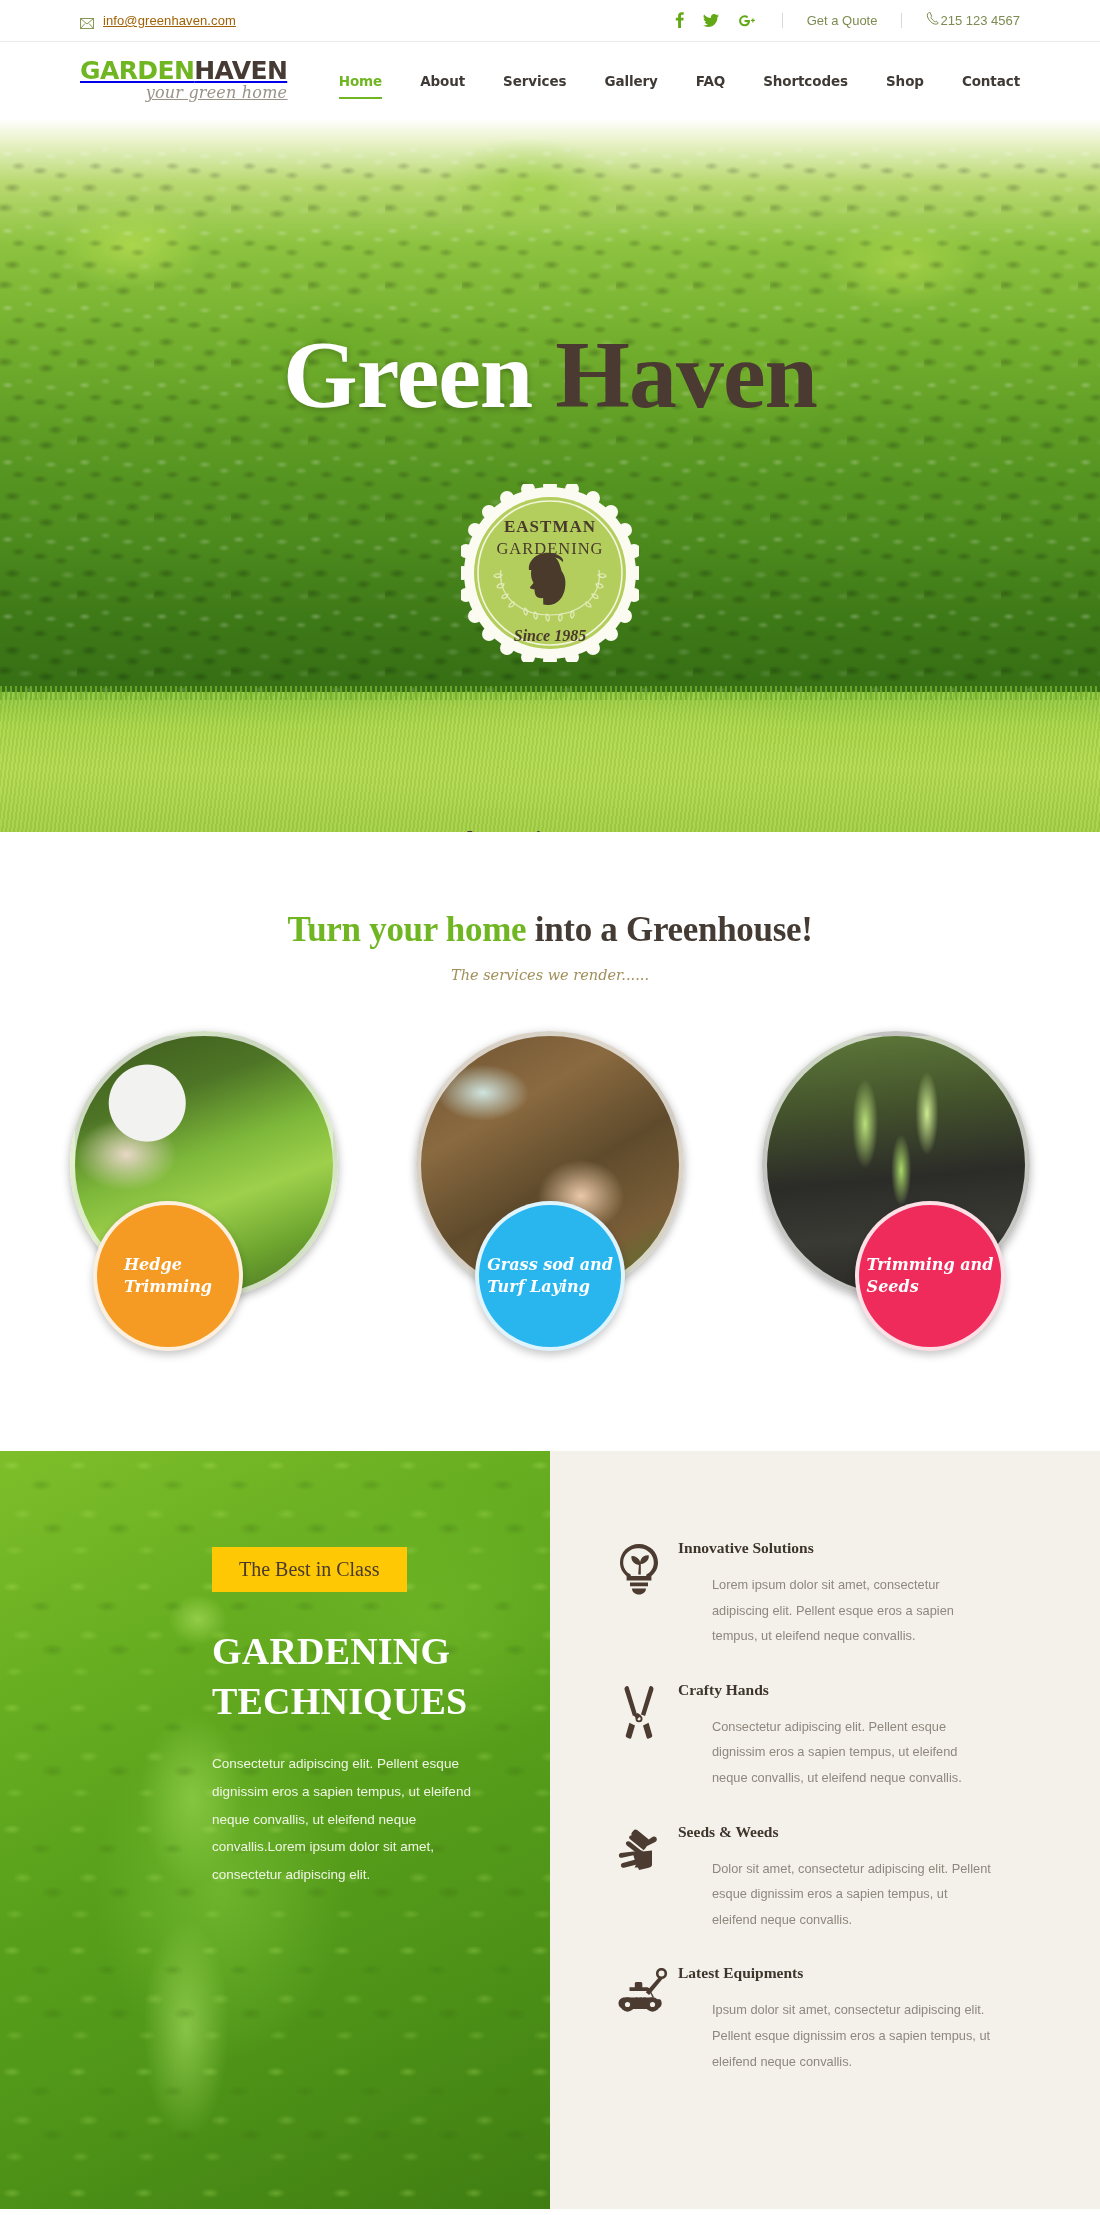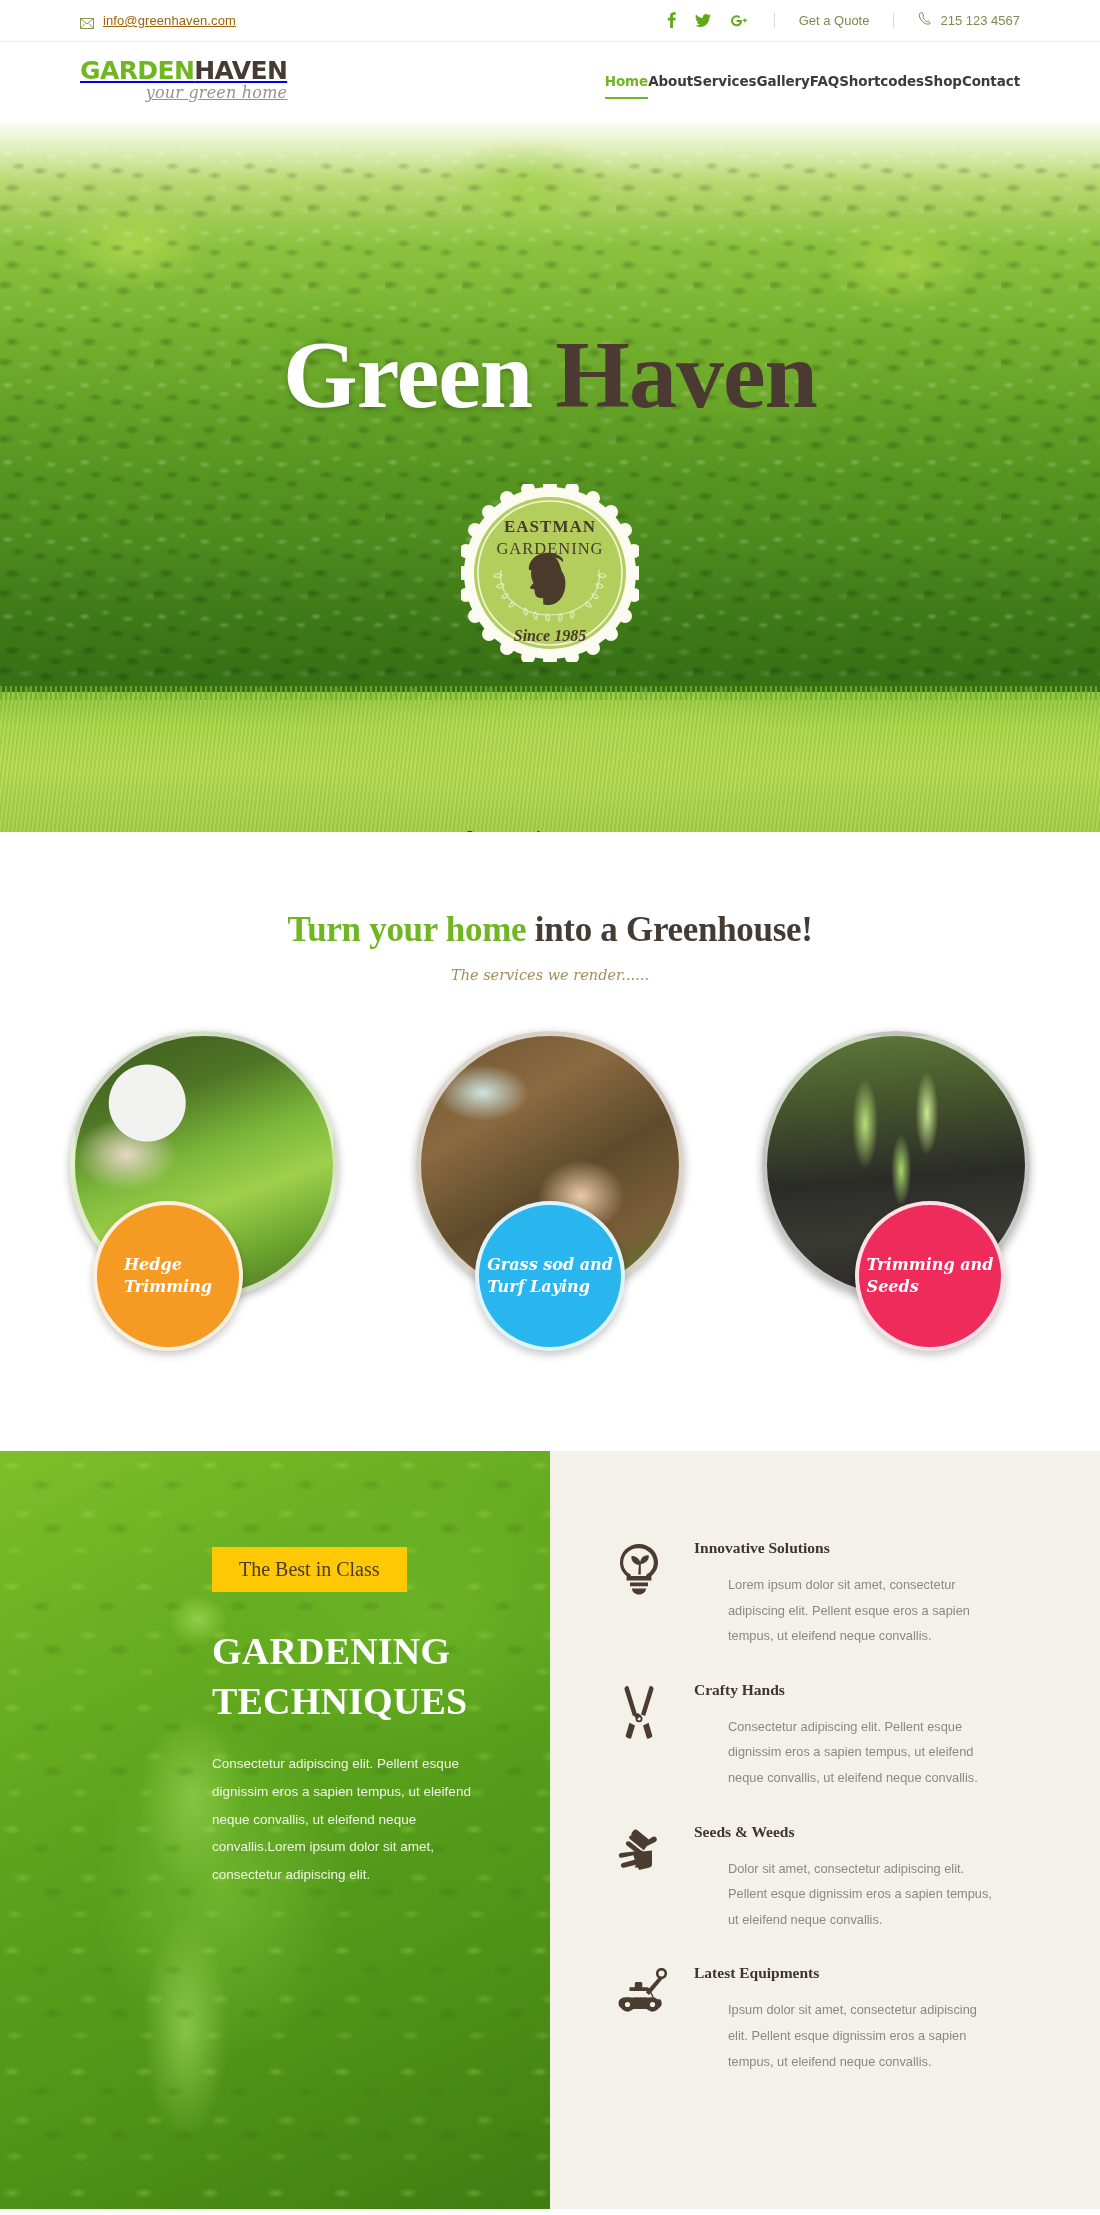--- a/index.html
+++ b/index.html
@@ -53,21 +53,21 @@
     height: 15px;
     background: #d8d8d8;
     margin: 0 24px 0 0;
   }
   .quote-link {
     font-size: 13px;
     color: #7c8b50;
     text-decoration: none;
     margin-right: 0;
   }
-  .phone-wrap { display:flex; align-items:center; gap:8px; }
+  .phone-wrap { display:flex; align-items:center; }
   .phone-text { font-size: 13px; color: #7c8b50; }
 
   
   .header {
     height: 77px;
     display: flex;
     align-items: center;
     padding: 0 80px;
     background: #fff;
     position: relative;
@@ -88,20 +88,21 @@
     color: #9a9287;
     text-align: right;
     margin-top: 2px;
     letter-spacing: .2px;
     text-decoration: underline;
   }
   .nav {
     margin-left: auto;
     display: flex;
     align-items: center;
+    gap: 38px;
     height: 100%;
   }
   .nav a {
     font-family: "DejaVu Sans", sans-serif;
     font-size: 13.5px;
     font-weight: bold;
     color: #3f3a35;
     text-decoration: none;
     letter-spacing: -.1px;
     position: relative;
@@ -361,21 +362,21 @@
     max-width: 270px;
   }
 
   .split-right {
     width: 550px;
     background: #f4f1ea;
     padding: 88px 108px 60px 66px;
   }
   .feature {
     display: flex;
-    gap: 26px;
+    gap: 10px;
     margin-bottom: 32px;
   }
   .feature-icon {
     width: 52px;
     flex: 0 0 52px;
     padding-top: 4px;
     color: #4b3b30;
   }
   .feature-icon svg { display:block; }
   .feature-title {

